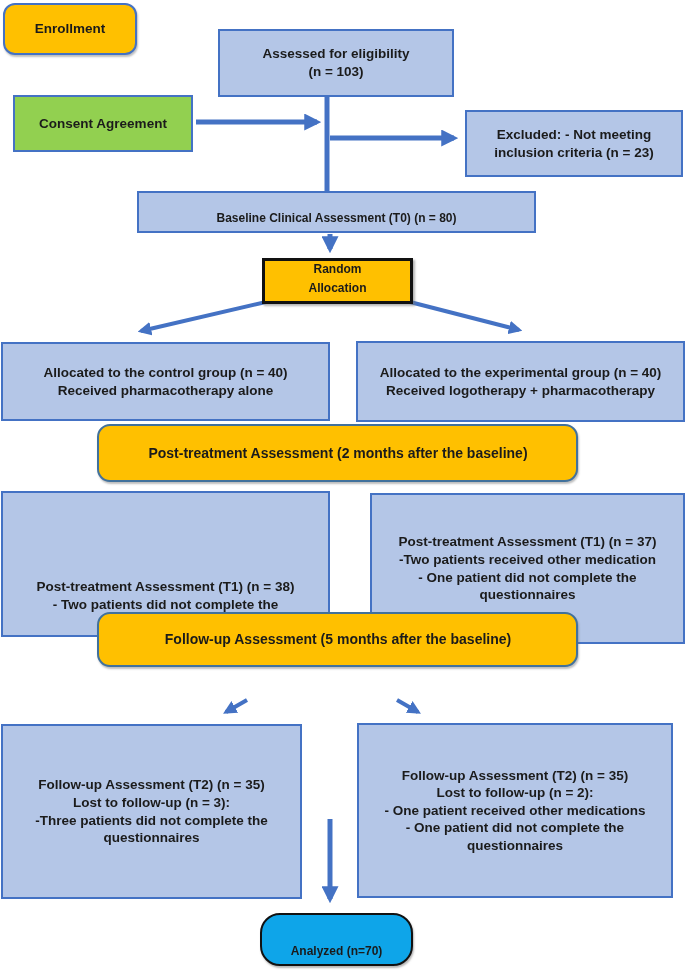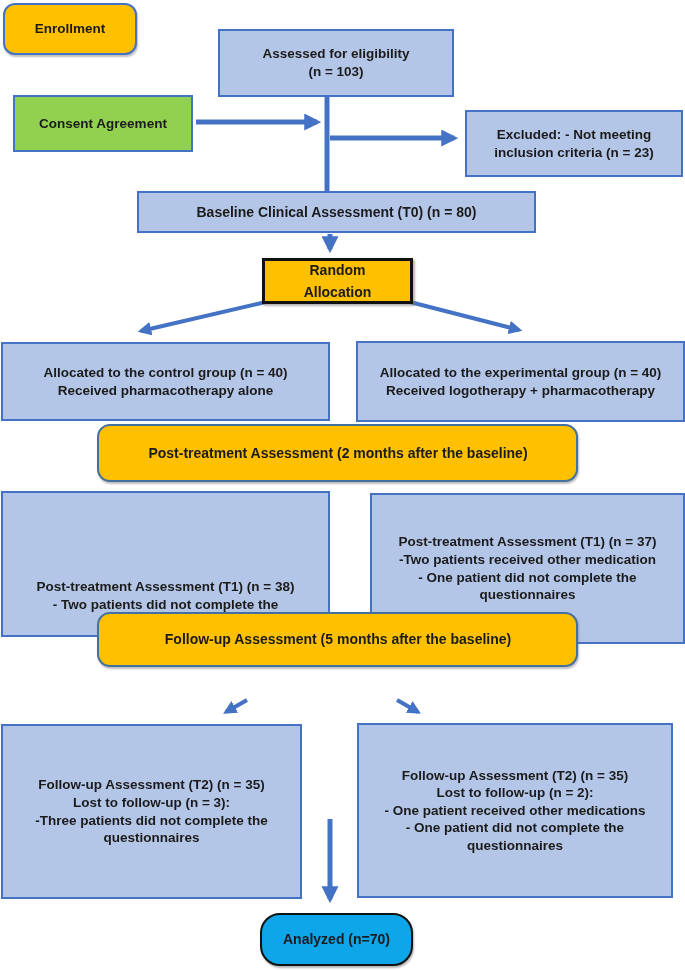--- a/index.html
+++ b/index.html
@@ -31,21 +31,21 @@
   }
   .blue{background:#b4c6e7;border:2.5px solid #4472c4;}
   .green{background:#92d050;border:2.5px solid #4472c4;}
   .orange-tag{background:#ffc000;border:2.5px solid #4472c4;border-radius:12px;box-shadow:1px 2px 2px rgba(110,110,110,.45);}
   .orange-bar{background:#ffc000;border:2.5px solid #41719c;border-radius:13px;box-shadow:1px 2px 2px rgba(110,110,110,.45);font-size:14px;padding-left:11px;}
   .orange-black{background:#ffc000;border:3px solid #111111;box-shadow:2px 2px 2px rgba(120,120,120,.55);}
   .green-black{background:#0ea5e9;border:2.5px solid #111111;border-radius:20px;box-shadow:1px 2px 2px rgba(110,110,110,.5);}
   .ln + .ln{}
   .tight .ln + .ln{margin-top:4px;}
   .top-align{justify-content:flex-end;padding-top:13px;}
-  .fs14{font-size:14px;}
+  .fs14{font-size:12px;justify-content:flex-end;}
 </style>
 </head>
 <body>
 
 <div class="canvas">
 
   <svg class="wires" width="685" height="971" viewBox="0 0 685 971">
     <defs>
       <marker id="ah" viewBox="0 0 10 10" refX="7.5" refY="5" markerWidth="3.4" markerHeight="3.4" orient="auto">
         <path d="M0,0 L10,5 L0,10 z" fill="#4472c4"></path>

